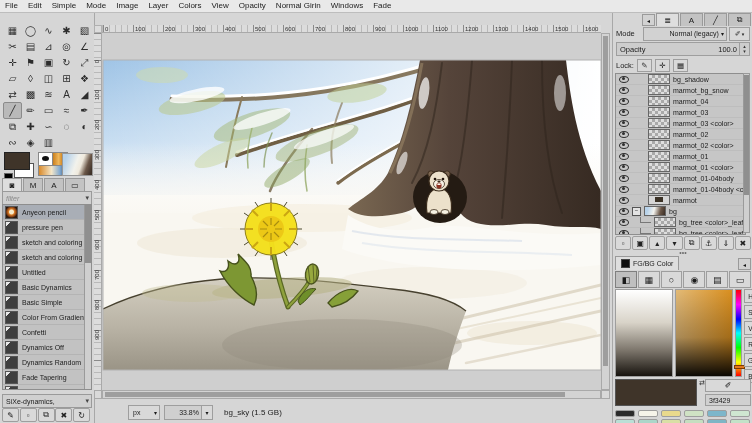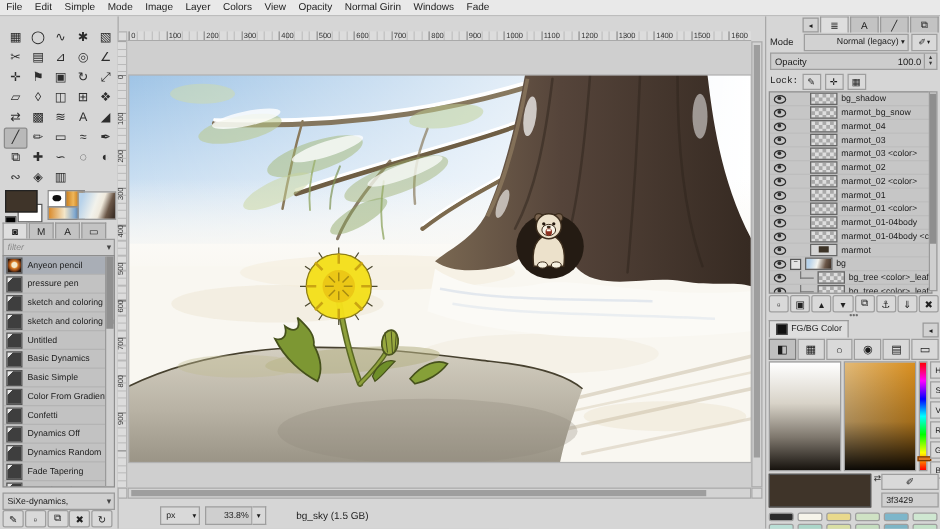--- a/index.html
+++ b/index.html
@@ -95,21 +95,21 @@
   
   #statusbar{left:94px;top:401px;width:518px;height:22px;display:flex;align-items:center;}
   #unitbox{margin-left:34px;width:30px;height:13px;background:#d9d9d9;border:1px solid #9e9e9e;
            display:flex;align-items:center;font-size:7px;}
   #unitbox span:first-child{padding-left:4px;}
   #unitbox .chev{margin-left:auto;padding-right:2px;font-size:6px;}
   #zoombox{margin-left:4px;width:34px;height:13px;background:#cfcfcf;border:1px solid #9e9e9e;
            display:flex;align-items:center;justify-content:flex-end;font-size:7px;padding-right:2px;}
   #zoomchev{width:10px;height:13px;background:#d9d9d9;border:1px solid #9e9e9e;border-left:none;
             display:flex;align-items:center;justify-content:center;font-size:6px;}
-  #statustext{margin-left:24px;font-size:8px;color:#222;}
+  #statustext{margin-left:11px;font-size:8px;color:#222;}
 
   
   #rdock{left:612px;top:12px;width:140px;height:411px;background:#d6d6d6;border-left:1px solid #a8a8a8;box-sizing:border-box;}
   #rtabs{position:absolute;left:2px;top:1px;width:136px;height:13px;display:flex;gap:1px;align-items:flex-end;}
   .rtab{width:21px;height:12px;background:#c3c3c3;border:1px solid #9a9a9a;border-bottom:none;
         display:flex;align-items:center;justify-content:center;font-size:8px;}
   .rtab.active{background:#dedede;}
   #moderow{position:absolute;left:3px;top:15px;width:134px;height:13px;display:flex;align-items:center;}
   #moderow .lbl{font-size:7.5px;}
   #modecombo{margin-left:8px;width:86px;height:12px;background:#d2d2d2;border:1px solid #9e9e9e;
@@ -118,21 +118,21 @@
   #modecombo .chev{padding-right:2px;font-size:6px;}
   #modeextra{margin-left:2px;width:20px;height:12px;background:#d9d9d9;border:1px solid #9e9e9e;
              display:flex;align-items:center;justify-content:center;font-size:7px;gap:1px;}
   #opacityrow{position:absolute;left:3px;top:30px;width:134px;height:14px;background:#cdcdcd;border:1px solid #9e9e9e;
               display:flex;align-items:center;box-sizing:border-box;}
   #opacityrow .lbl{font-size:7.5px;padding-left:3px;}
   #opacityrow .val{margin-left:auto;font-size:7.5px;padding-right:2px;}
   #opacityrow .spin{width:9px;height:100%;border-left:1px solid #9e9e9e;display:flex;flex-direction:column;
                     align-items:center;justify-content:center;font-size:5px;line-height:5px;color:#333;}
   #lockrow{position:absolute;left:3px;top:47px;width:134px;height:12px;display:flex;align-items:center;gap:3px;}
-  #lockrow .lbl{font-size:7.5px;font-family:Liberation Mono, monospace;}
+  #lockrow .lbl{font-size:7.5px;}
   .lockbtn{width:13px;height:11px;background:#d9d9d9;border:1px solid #9e9e9e;display:flex;align-items:center;
            justify-content:center;font-size:7.5px;}
 
   
   #layerlist{position:absolute;left:2px;top:61px;width:129px;height:160px;background:#c6c6c6;
              border:1px solid #8e8e8e;overflow:hidden;}
   #layerscroll{position:absolute;right:2px;top:61px;width:7px;height:160px;background:#cfcfcf;border:1px solid #9a9a9a;
                box-sizing:border-box;}
   #layerscroll .thumbbar{position:absolute;left:0;top:1px;width:5px;height:120px;background:#8f8f8f;}
   .lrow{height:10px;display:flex;align-items:center;gap:3px;padding-left:3px;border-bottom:1px solid #bdbdbd;}

